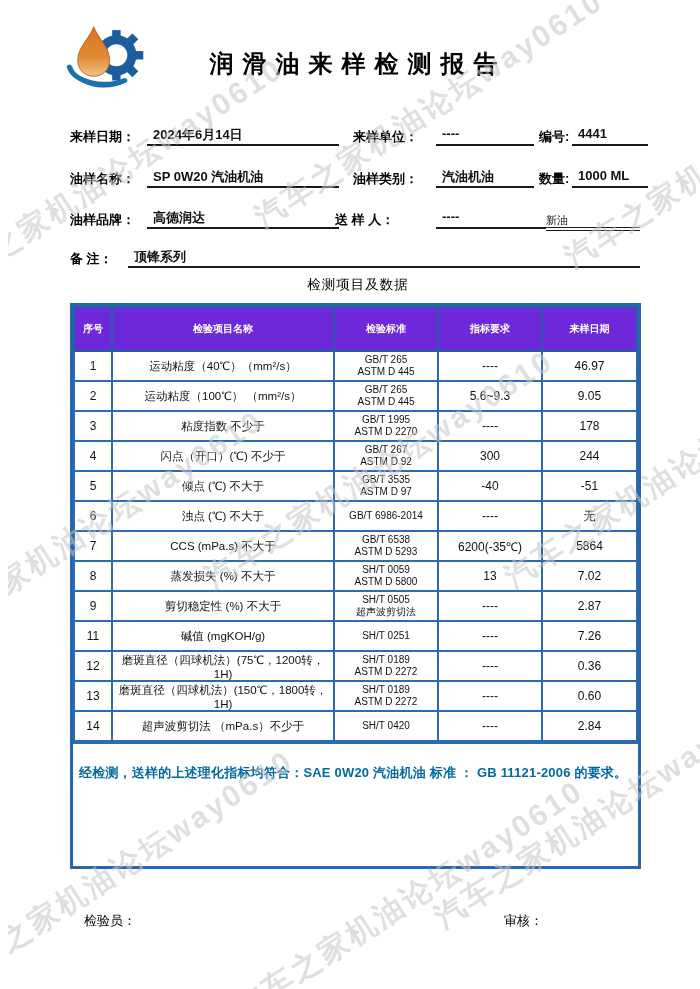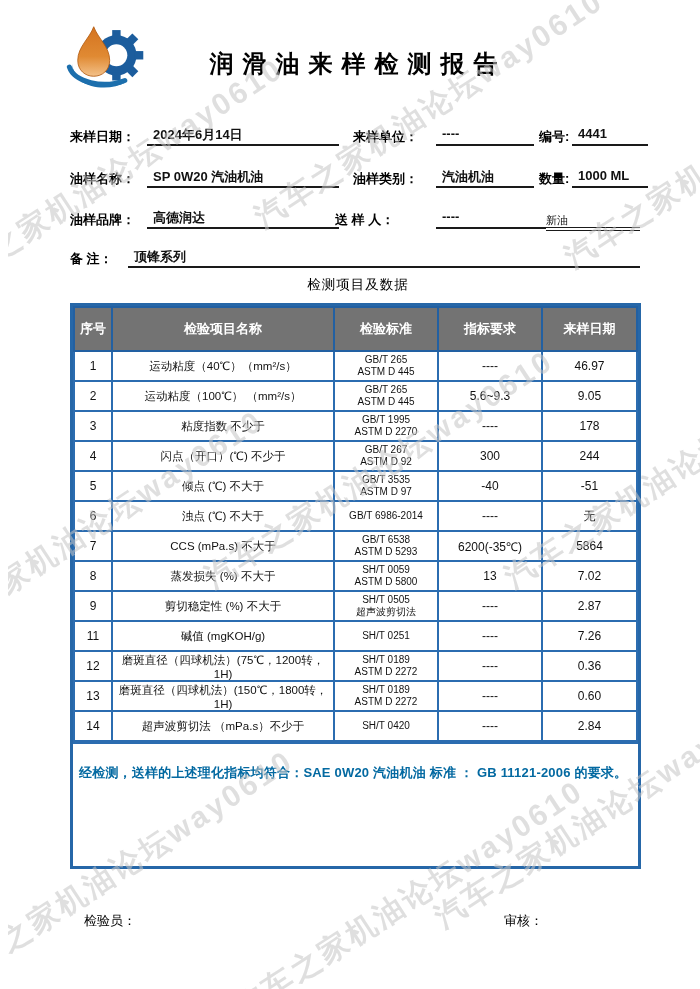--- a/index.html
+++ b/index.html
@@ -48,21 +48,21 @@
   }
 
   
   .tbl-wrap {
     position:absolute; left:62px; top:303px; width:571px;
     border:3px solid #2667a8; background:#fff; z-index:1;
   }
   table { border-collapse:collapse; table-layout:fixed; width:100%; }
   th, td { border:2px solid #2b6cb0; text-align:center; vertical-align:middle; overflow:hidden; }
   thead th {
-    background:#737373; color:#ffffff; font-size:13px; font-weight:bold;
+    background:#6d28d9; color:#ffffff; font-size:10px; font-weight:bold;
     height:44px; border-color:#2260a2;
   }
   tbody td { height:30px; font-size:12px; color:#111; background:transparent; }
   tbody td.std { font-size:10px; line-height:12px; }
   tbody td.name-cell { font-size:11.5px; }
 
   .conclusion {
     border-top:2px solid #2b6cb0; height:124px; padding:8px 6px 0 6px;
     background:transparent; position:relative;
   }

